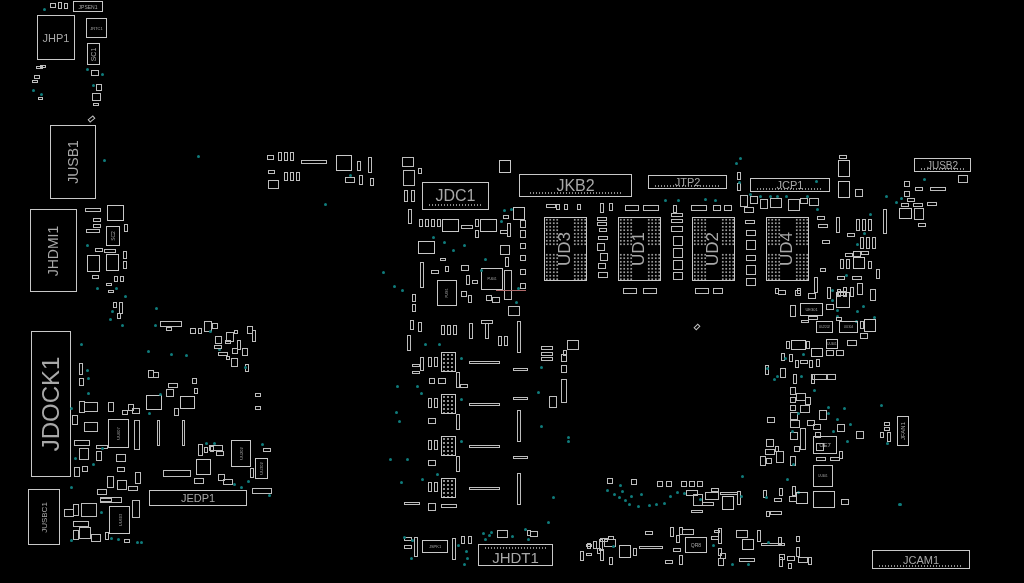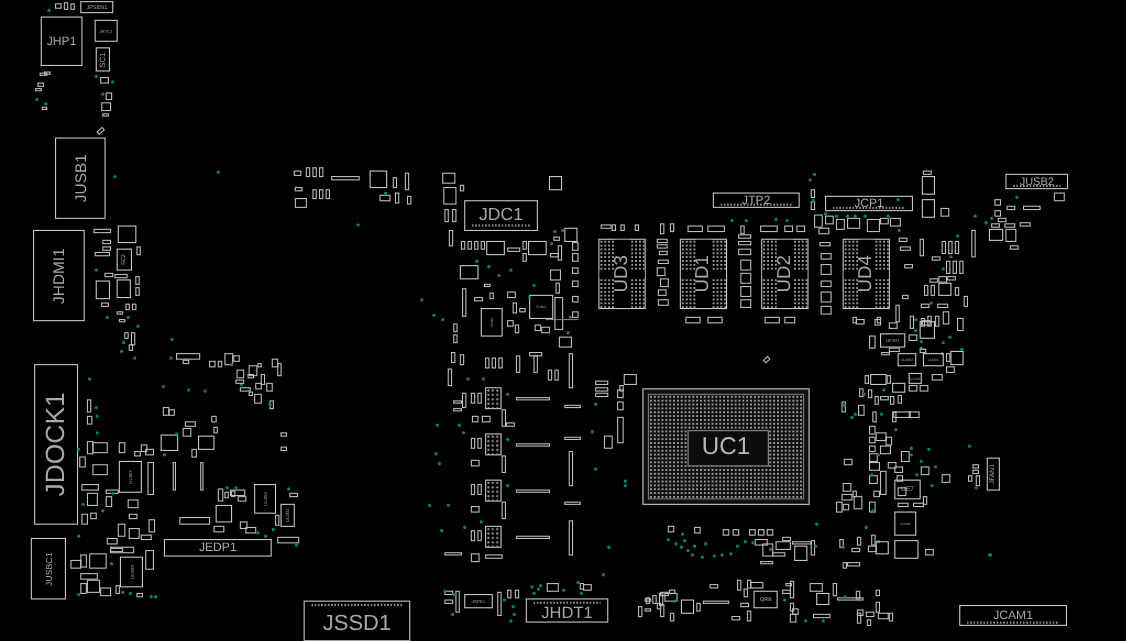--- a/index.html
+++ b/index.html
@@ -399,20 +399,24 @@
   <div class="via" style="left:537px;top:391px;"></div>
   <div class="via" style="left:540px;top:425px;"></div>
   <div class="via" style="left:552px;top:496px;"></div>
 
   <div class="sm" style="left:541px;top:346px;width:12px;height:4px;"></div>
   <div class="sm" style="left:541px;top:352px;width:12px;height:4px;"></div>
   <div class="sm" style="left:541px;top:357px;width:12px;height:4px;"></div>
   <div class="sm" style="left:549px;top:396px;width:8px;height:12px;"></div>
   <div class="sm" style="left:567px;top:340px;width:12px;height:10px;"></div>
 
+  <div class="comp" style="left:519px;top:174px;width:113px;height:23px;">
+    <div class="pinrow" style="bottom:2px;left:10px;right:10px;"></div>
+    <div class="lbl" style="font-size:16px;">JKB2</div>
+  </div>
   <div class="comp" style="left:648px;top:175px;width:79px;height:14px;">
     <div class="pinrow" style="bottom:1px;"></div>
     <div class="lbl" style="font-size:11px;">JTP2</div>
   </div>
   <div class="comp" style="left:750px;top:178px;width:80px;height:14px;">
     <div class="pinrow" style="bottom:1px;"></div>
     <div class="lbl" style="font-size:11px;">JCP1</div>
   </div>
 
   <div class="sm" style="left:546px;top:204px;width:10px;height:4px;"></div>
@@ -504,25 +508,20 @@
   <div class="sm" style="left:746px;top:265px;width:10px;height:10px;"></div>
   <div class="sm" style="left:746px;top:278px;width:10px;height:8px;"></div>
   <div class="sm" style="left:623px;top:288px;width:14px;height:6px;"></div>
   <div class="sm" style="left:643px;top:288px;width:14px;height:6px;"></div>
   <div class="sm" style="left:695px;top:288px;width:14px;height:6px;"></div>
   <div class="sm" style="left:713px;top:288px;width:10px;height:6px;"></div>
   <div class="sm" style="left:775px;top:288px;width:4px;height:6px;"></div>
   <div class="sm" style="left:797px;top:288px;width:4px;height:6px;"></div>
   <div class="sm" style="left:694px;top:325px;width:6px;height:4px;transform:rotate(-45deg);"></div>
 
-  <div class="comp" style="left:584px;top:353px;width:152px;height:106px;background:#111;">
-    <div class="bga-dense" style="position:absolute;left:4px;top:4px;right:4px;bottom:4px;border:1px solid #7a7a7a;"></div>
-    <div style="position:absolute;left:40px;top:37px;width:72px;height:31px;background:#0c0c0c;border:1px solid #8a8a8a;"></div>
-    <div class="lbl" style="font-size:22px;color:#b8b8b8;">UC1</div>
-  </div>
   <div class="sm" style="left:563px;top:350px;width:4px;height:6px;"></div>
   <div class="sm" style="left:561px;top:354px;width:6px;height:8px;"></div>
   <div class="sm" style="left:561px;top:365px;width:6px;height:8px;"></div>
   <div class="sm" style="left:561px;top:379px;width:6px;height:24px;"></div>
   <div class="via" style="left:567px;top:436px;"></div>
   <div class="via" style="left:567px;top:440px;"></div>
 
   <div class="comp" style="left:914px;top:158px;width:57px;height:14px;">
     <div class="pinrow" style="bottom:1px;"></div>
     <div class="lbl" style="font-size:10px;">JUSB2</div>
@@ -744,24 +743,20 @@
   <div class="via" style="left:683px;top:492px;"></div>
   <div class="via" style="left:640px;top:493px;"></div>
   <div class="via" style="left:621px;top:490px;"></div>
   <div class="via" style="left:619px;top:484px;"></div>
   <div class="via" style="left:630px;top:495px;"></div>
   <div class="via" style="left:699px;top:498px;"></div>
   <div class="via" style="left:740px;top:495px;"></div>
   <div class="via" style="left:765px;top:496px;"></div>
   <div class="via" style="left:741px;top:475px;"></div>
 
-  <div class="comp" style="left:276px;top:546px;width:97px;height:37px;">
-    <div class="pinrow" style="top:2px;"></div>
-    <div class="lbl" style="font-size:20px;top:3px;">JSSD1</div>
-  </div>
   <div class="sm" style="left:404px;top:537px;width:8px;height:4px;"></div>
   <div class="sm" style="left:404px;top:545px;width:8px;height:4px;"></div>
   <div class="sm" style="left:414px;top:537px;width:4px;height:20px;"></div>
   <div class="comp" style="left:422px;top:540px;width:26px;height:13px;">
     <div class="lbl" style="font-size:4px;">JSPK1</div>
   </div>
   <div class="sm" style="left:452px;top:538px;width:4px;height:22px;"></div>
   <div class="sm" style="left:461px;top:536px;width:4px;height:8px;"></div>
   <div class="sm" style="left:468px;top:536px;width:4px;height:8px;"></div>
   <div class="comp" style="left:478px;top:544px;width:75px;height:22px;">

